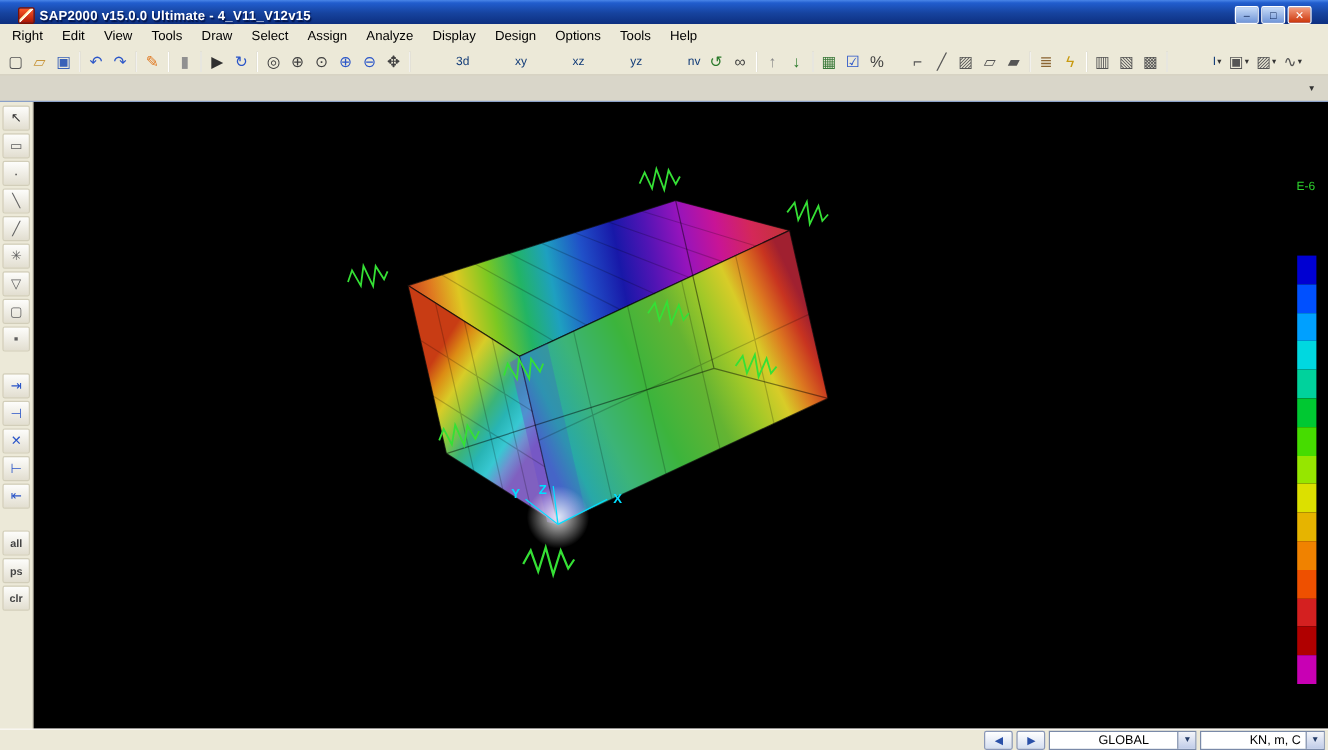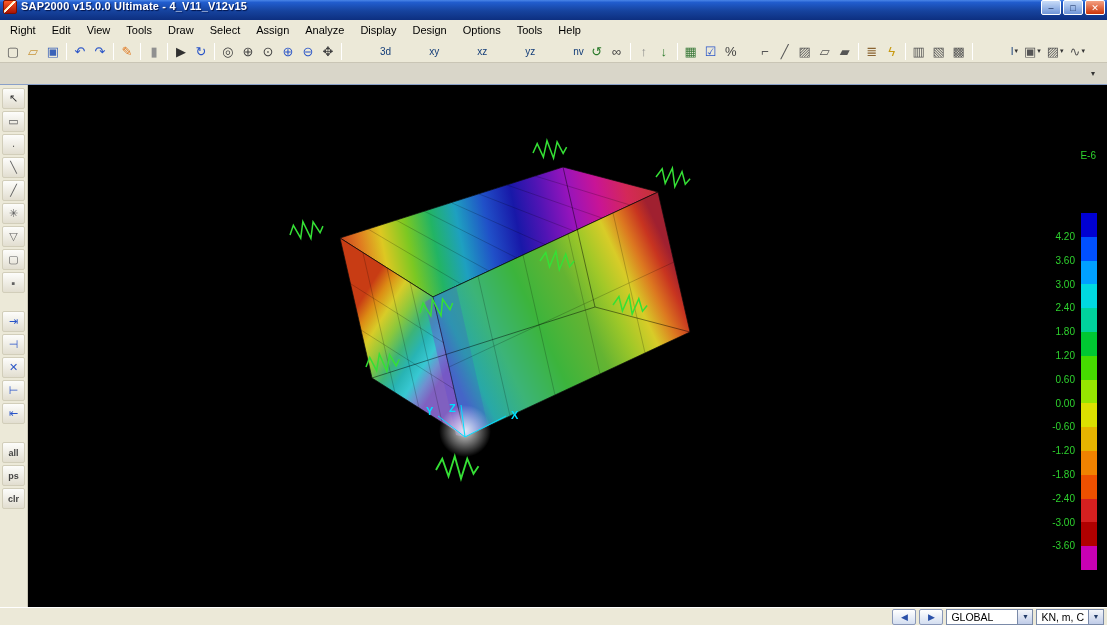--- a/index.html
+++ b/index.html
@@ -1,22 +1,22 @@
 <!DOCTYPE html>
 <html><head>
 <meta charset="utf-8">
 <style>
   * { box-sizing: border-box; margin: 0; padding: 0; }
   html,body { width:1107px; height:625px; overflow:hidden; }
   body { font-family:"Liberation Sans", sans-serif; font-size:11px; background:#ece9d8; color:#000; }
 
   
-  .titlebar { height:20px; display:flex; align-items:flex-start;
+  .titlebar { height:20px; display:flex; align-items:flex-end;
     background:linear-gradient(180deg,#4a86e8 0%,#215dce 12%,#16439e 55%,#0d2f80 100%);
-    color:#fff; padding:0 1px; }
+    color:#fff; padding:0 13px; }
   .app-icon { width:14px; height:14px; margin:0 4px 0 2px; border:1px solid #7c1000; border-radius:2px;
     background:
       linear-gradient(135deg, transparent 38%, #ffe9a0 40%, #fff 50%, transparent 54%),
       linear-gradient(180deg,#ff5a28,#a81404); }
   .title-text { flex:1; font-weight:bold; text-shadow:1px 1px 1px #00134a; letter-spacing:.2px; }
   .win-btns { display:flex; gap:2px; padding-right:1px; }
   .win-btn { width:20px; height:15px; border:1px solid #fff; border-radius:2px;
     background:linear-gradient(#c8dcf8,#6f95d8); color:#0a2050; font-size:9px; line-height:12px;
     display:flex; align-items:center; justify-content:center; font-family:inherit; }
   .win-btn.close { background:linear-gradient(#f4a184,#cc3408); color:#fff; border-color:#fff; }
@@ -76,21 +76,21 @@
     align-items:center; padding:1px 3px; gap:3px; }
   .status-msg { width:565px; height:15px; line-height:14px; padding:0 4px; font-size:10.5px;
     border:1px solid; border-color:#9a968a #fff #fff #9a968a; background:#ece9d8;
     white-space:nowrap; overflow:hidden; }
   .status-spacer { flex:1; }
   .arrow-btn { width:24px; height:16px; border:1px solid #8a98b8; border-radius:2px;
     background:linear-gradient(#fff,#d4def0); color:#2a50a8; font-size:9px; font-family:inherit;
     display:flex; align-items:center; justify-content:center; }
   .combo { display:flex; align-items:stretch; height:16px; border:1px solid #7a8aa8; background:#fff;
     font-size:10.5px; }
-  .combo .val { padding:1px 4px 0; }
+  .combo .val { padding:1px 4px 0;margin-left:36px; }
   .combo.coord .val { min-width:70px; }
   .combo.units .val { min-width:48px; }
   .combo .dd-btn { width:15px; border:none; border-left:1px solid #7a8aa8;
     background:linear-gradient(#f4f6fa,#c0cce8); font-size:7px; color:#223a66; font-family:inherit;
     display:flex; align-items:center; justify-content:center; }
 </style>
 </head>
 <body>
 
 <div class="titlebar">
@@ -409,36 +409,20 @@
       <g font-size="11" font-weight="bold" fill="#00e0ff" font-family="Liberation Sans, sans-serif">
         <text x="398" y="330">Y</text>
         <text x="421" y="327">Z</text>
         <text x="483" y="334">X</text>
       </g>
     </svg>
 
     <div class="legend" style="color: rgb(46, 211, 46); gap: 48px;">
       <div class="legend-e6">E-6</div>
       <div class="legend-body">
-        <div class="legend-labels">
-            <div>4.20</div>
-            <div>3.60</div>
-            <div>3.00</div>
-            <div>2.40</div>
-            <div>1.80</div>
-            <div>1.20</div>
-            <div>0.60</div>
-            <div>0.00</div>
-            <div>-0.60</div>
-            <div>-1.20</div>
-            <div>-1.80</div>
-            <div>-2.40</div>
-            <div>-3.00</div>
-            <div>-3.60</div>
-          </div>
         <div class="legend-bar">
             <div class="legend-band" style="background: rgb(0, 0, 210);"></div>
             <div class="legend-band" style="background: rgb(0, 80, 255);"></div>
             <div class="legend-band" style="background: rgb(0, 160, 255);"></div>
             <div class="legend-band" style="background: rgb(0, 216, 224);"></div>
             <div class="legend-band" style="background: rgb(0, 210, 156);"></div>
             <div class="legend-band" style="background: rgb(0, 200, 50);"></div>
             <div class="legend-band" style="background: rgb(70, 220, 0);"></div>
             <div class="legend-band" style="background: rgb(150, 230, 0);"></div>
             <div class="legend-band" style="background: rgb(220, 224, 0);"></div>

